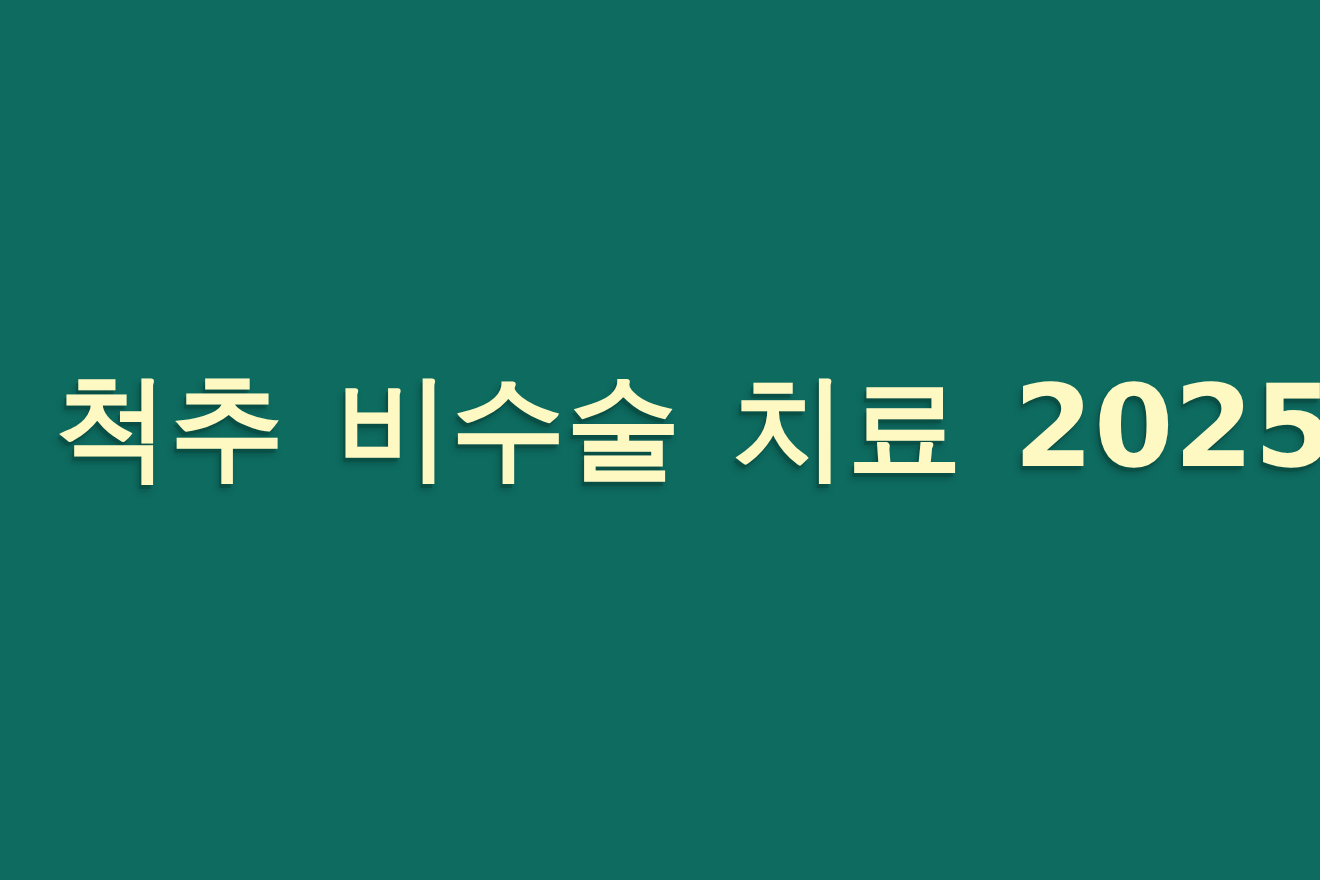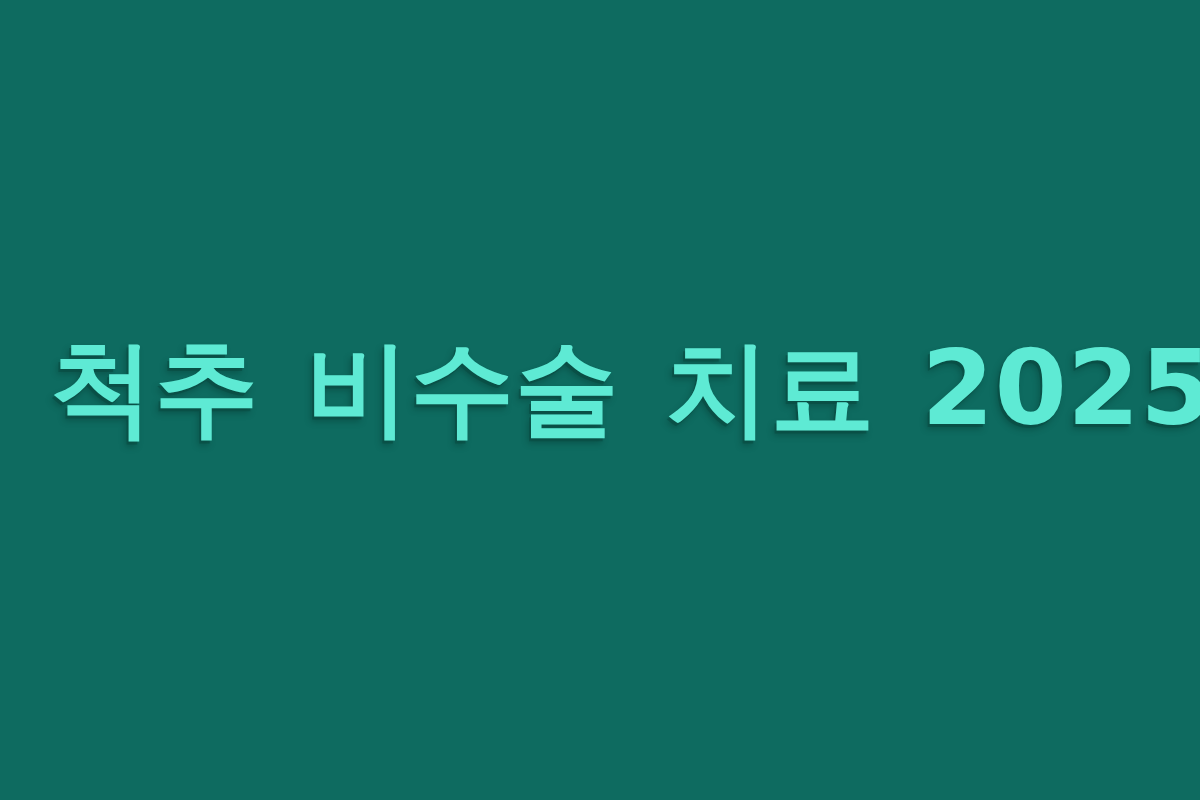--- a/index.html
+++ b/index.html
@@ -27,21 +27,21 @@
     justify-content: center;
     user-select: none;
   }
 
   
   .headline {
     width: 1100px;
     margin: 0;
     padding: 0;
     text-align: center;
-    color: #5eead4;
+    color: #fef9c3;
     font-family: "DejaVu Sans", "Liberation Sans", sans-serif;
     font-weight: 700;
     font-size: 104px;
     line-height: 145px;
     letter-spacing: 0.5px;
     word-spacing: 10px;
     text-shadow:
       -2px 3px 0 rgba(9, 72, 64, 0.55),
       -3px 5px 6px rgba(6, 52, 46, 0.40);
     transform: translateY(-12px);

